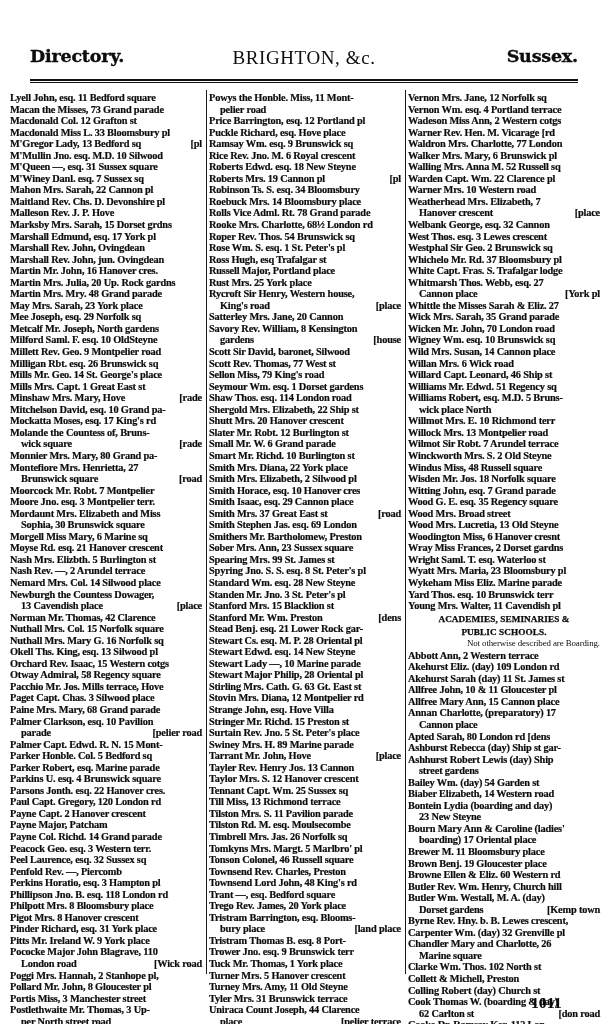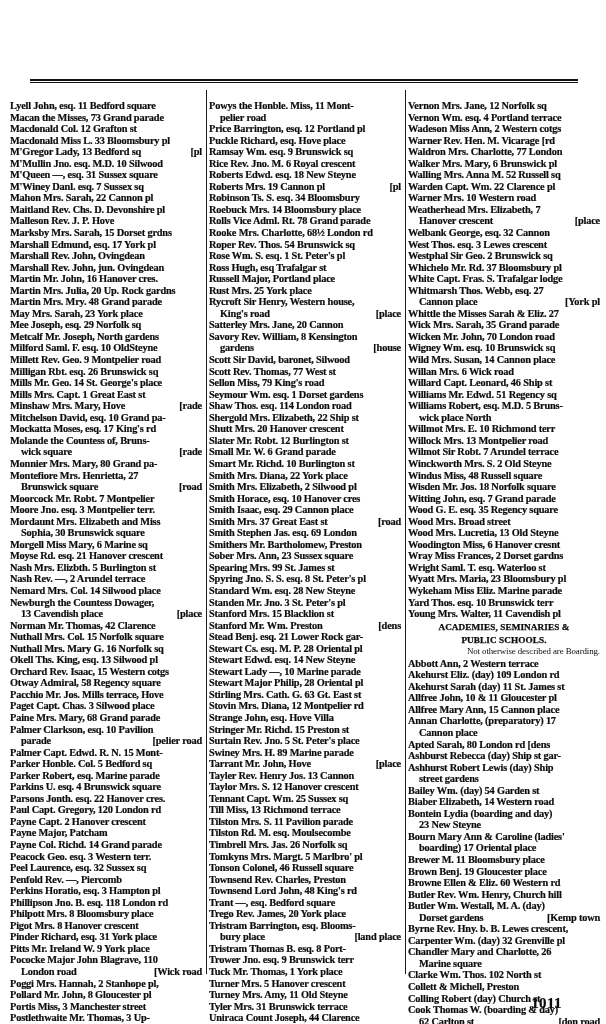--- a/index.html
+++ b/index.html
@@ -67,21 +67,21 @@
   
   .columns {
     position: absolute;
     left: 8px;
     top: 88px;
     width: 592px;
     height: 890px;
   }
   .col {
     position: absolute;
-    top: 12px;
+    top: 4px;
     width: 192px;
     height: 890px;
   }
   .col-1 { left: 2px; }
   .col-2 { left: 201px; }
   .col-3 { left: 400px; }
 
   .col-sep {
     position: absolute;
     top: 2px;
@@ -139,20 +139,25 @@
     font-weight: bold;
     letter-spacing: 0.4px;
     -webkit-text-stroke: 0.2px #000;
   }
 </style>
 </head>
 <body>
 
 <div class="page">
 
+  <div class="running-head">
+    <span class="rh-left">Directory.</span>
+    <span class="rh-center">BRIGHTON, &amp;c.</span>
+    <span class="rh-right">Sussex.</span>
+  </div>
 
   <div class="rule"></div>
 
   <div class="columns">
     <div class="col-sep sep-1"></div>
     <div class="col-sep sep-2"></div>
 
     <div class="col col-1">
         <div class="entry"><span>Lyell John, esq. 11 Bedford  square</span></div>
         <div class="entry"><span>Macan the Misses, 73 Grand parade</span></div>

